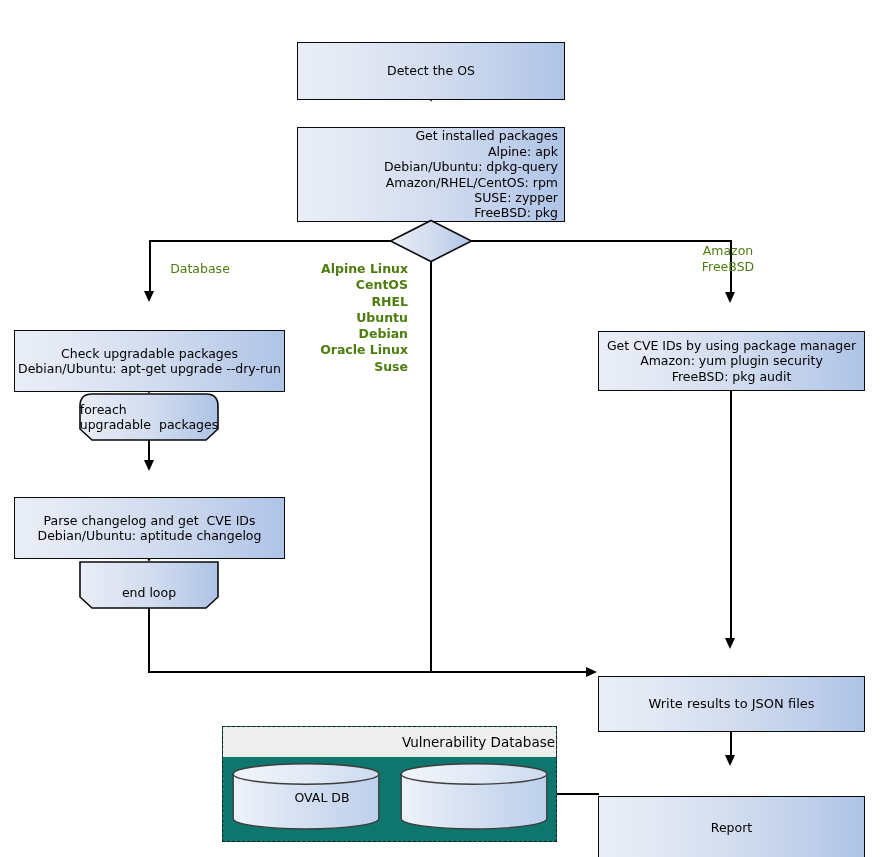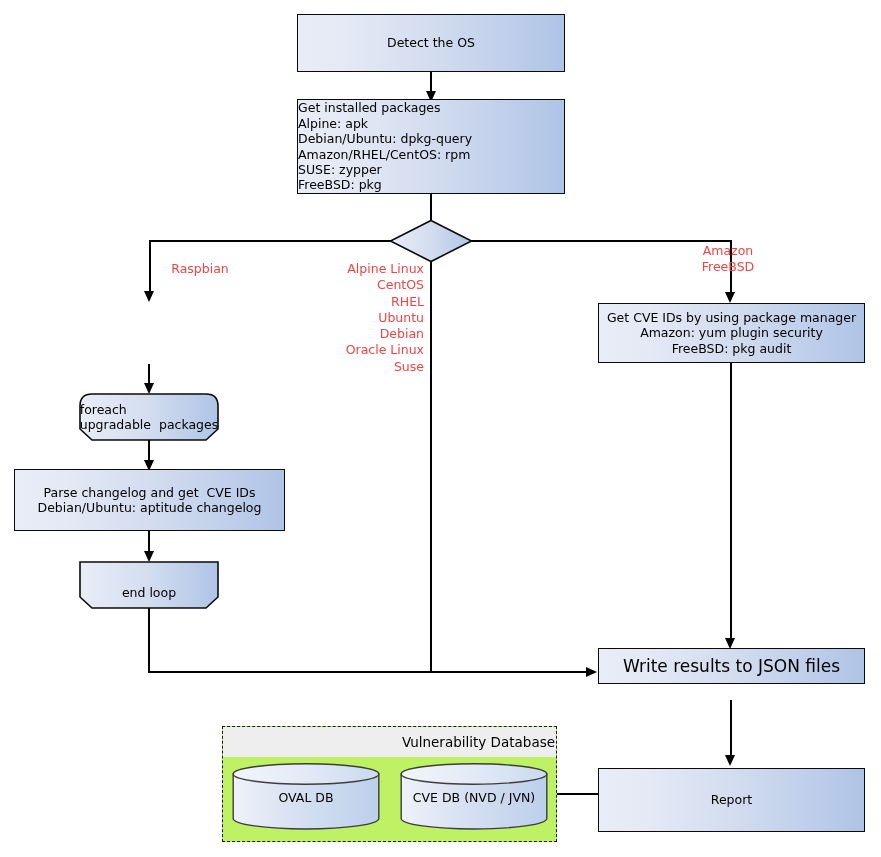--- a/index.html
+++ b/index.html
@@ -20,51 +20,52 @@
   .node {
     position: absolute;
     box-sizing: border-box;
     display: flex;
     align-items: center;
     justify-content: center;
     color: #000000;
     line-height: 1.23;
     white-space: pre;
     text-align: center;
+    margin-top: 28px;
   }
   
   .proc {
     border: 1.6px solid #0a0a0a;
     background: linear-gradient(to right, #e9edf7 0%, #e4e9f5 18%, #d3ddef 50%, #bdcdea 82%, #aec4e6 100%);
   }
   .proc-label {
     width: 100%;
     display: block;
   }
   .t-center { text-align: center; }
-  .t-right  { text-align: left; padding-right: 20px; }
+  .t-right  { text-align: right; padding-right: 6px; }
   
   .shape-svg {
     position: absolute;
     overflow: visible;
   }
   .shape-text {
     position: absolute;
     display: flex;
     align-items: center;
     justify-content: center;
     white-space: pre;
     color: #000;
     line-height: 1.24;
   }
 
   
   .edge-label {
     position: absolute;
-    color: #ef4444;
+    color: #4d7c0f;
     white-space: pre;
     line-height: 1.3;
   }
   .lbl-center { text-align: center; }
   .lbl-right  { text-align: right; }
 
   
   .ln {
     position: absolute;
     background: #000000;
@@ -85,21 +86,21 @@
     border-top: 5.5px solid transparent;
     border-bottom: 5.5px solid transparent;
     border-left: 11px solid #000;
   }
 
   
   .db-container {
     position: absolute;
     box-sizing: border-box;
     border: 1.7px dashed #1a1a1a;
-    background: #bef264;
+    background: #0f766e;
   }
   .db-title-bar {
     position: absolute;
     left: 0;
     top: 0;
     right: 0;
     height: 30px;
     background: #eeeeee;
     display: flex;
     align-items: center;
@@ -114,20 +115,21 @@
   .cyl {
     position: absolute;
   }
   .cyl-text {
     position: absolute;
     display: flex;
     align-items: center;
     justify-content: center;
     color: #000;
     white-space: pre;
+    padding-left: 16px;
   }
 </style>
 </head>
 <body>
 
 <div id="canvas">
 
   <div class="ln ln-v" style="left:430.2px; top:72px; height:27px;"></div>
   <div class="arrowhead arrow-down" style="left:425.5px; top:91px;"></div>
 
@@ -181,20 +183,24 @@
     <defs>
       <linearGradient id="gradDiamond" x1="0" y1="0" x2="1" y2="0">
         <stop offset="0%" stop-color="#e9edf7"></stop>
         <stop offset="50%" stop-color="#d3ddef"></stop>
         <stop offset="100%" stop-color="#aec4e6"></stop>
       </linearGradient>
     </defs>
     <polygon points="42,1.5 82.5,22 42,42.5 1.5,22" fill="url(#gradDiamond)" stroke="#0a0a0a" stroke-width="1.6"></polygon>
   </svg>
 
+  <div class="node proc" style="left:14px; top:302px; width:271px; height:62px; font-size:12.5px;">
+    <span class="proc-label t-center">Check upgradable packages
+Debian/Ubuntu: apt-get upgrade --dry-run</span>
+  </div>
 
   <svg class="shape-svg" style="left:79px; top:393px;" width="140" height="48" viewBox="0 0 140 48">
     <defs>
       <linearGradient id="gradLoopA" x1="0" y1="0" x2="1" y2="0">
         <stop offset="0%" stop-color="#e9edf7"></stop>
         <stop offset="50%" stop-color="#d3ddef"></stop>
         <stop offset="100%" stop-color="#aec4e6"></stop>
       </linearGradient>
     </defs>
     <path d="M 1,13 Q 1,1 13,1 L 127,1 Q 139,1 139,13 L 139,36 L 127,47 L 13,47 L 1,36 Z" fill="url(#gradLoopA)" stroke="#0a0a0a" stroke-width="1.6"></path>
@@ -218,31 +224,31 @@
     <path d="M 1,1 L 139,1 L 139,36 L 127,47 L 13,47 L 1,36 Z" fill="url(#gradLoopB)" stroke="#0a0a0a" stroke-width="1.6"></path>
   </svg>
   <div class="shape-text" style="left:79px; top:561px; width:140px; height:64px; font-size:12.5px;">end loop</div>
 
   <div class="node proc" style="left:598px; top:303px; width:267px; height:60px; font-size:12.5px;">
     <span class="proc-label t-center">Get CVE IDs by using package manager
 Amazon: yum plugin security
 FreeBSD: pkg audit</span>
   </div>
 
-  <div class="node proc" style="left:598px; top:648px; width:267px; height:36px; font-size:17px;">
+  <div class="node proc" style="left:598px; top:648px; width:267px; height:56px; font-size:13px;">
     <span class="proc-label t-center">Write results to JSON files</span>
   </div>
 
   <div class="node proc" style="left:598px; top:768px; width:267px; height:64px; font-size:12.5px;">
     <span class="proc-label t-center">Report</span>
   </div>
 
-  <div class="edge-label lbl-center" style="left:145px; top:261px; width:110px; font-size:12.5px;">Raspbian</div>
-
-  <div class="edge-label lbl-right" style="left:300px; top:261px; width:124px; font-size:12.5px;">Alpine Linux
+  <div class="edge-label lbl-center" style="left:145px; top:261px; width:110px; font-size:12.5px;">Database</div>
+
+  <div class="edge-label lbl-right" style="left:284px; top:261px; width:124px; font-size:12.5px;font-weight:bold;">Alpine Linux
 CentOS
 RHEL
 Ubuntu
 Debian
 Oracle Linux
 Suse</div>
 
   <div class="edge-label lbl-center" style="left:603px; top:243px; width:250px; font-size:12.5px;">Amazon
 FreeBSD</div>
 
@@ -279,15 +285,14 @@
       </linearGradient>
       <linearGradient id="gradCylTopB" x1="0" y1="0" x2="1" y2="0">
         <stop offset="0%" stop-color="#f2f5fb"></stop>
         <stop offset="50%" stop-color="#e2eaf6"></stop>
         <stop offset="100%" stop-color="#cbdaee"></stop>
       </linearGradient>
     </defs>
     <path d="M 1.2,11 L 1.2,55.5 A 72.8,10.5 0 0 0 146.8,55.5 L 146.8,11 Z" fill="url(#gradCylB)" stroke="#3d3d3d" stroke-width="1.4"></path>
     <ellipse cx="74" cy="11" rx="72.8" ry="10.2" fill="url(#gradCylTopB)" stroke="#3d3d3d" stroke-width="1.4"></ellipse>
   </svg>
-  <div class="cyl-text" style="left:400px; top:775px; width:148px; height:44px; font-size:12.5px;">CVE DB (NVD / JVN)</div>
 
 </div>
 
 </body></html>

